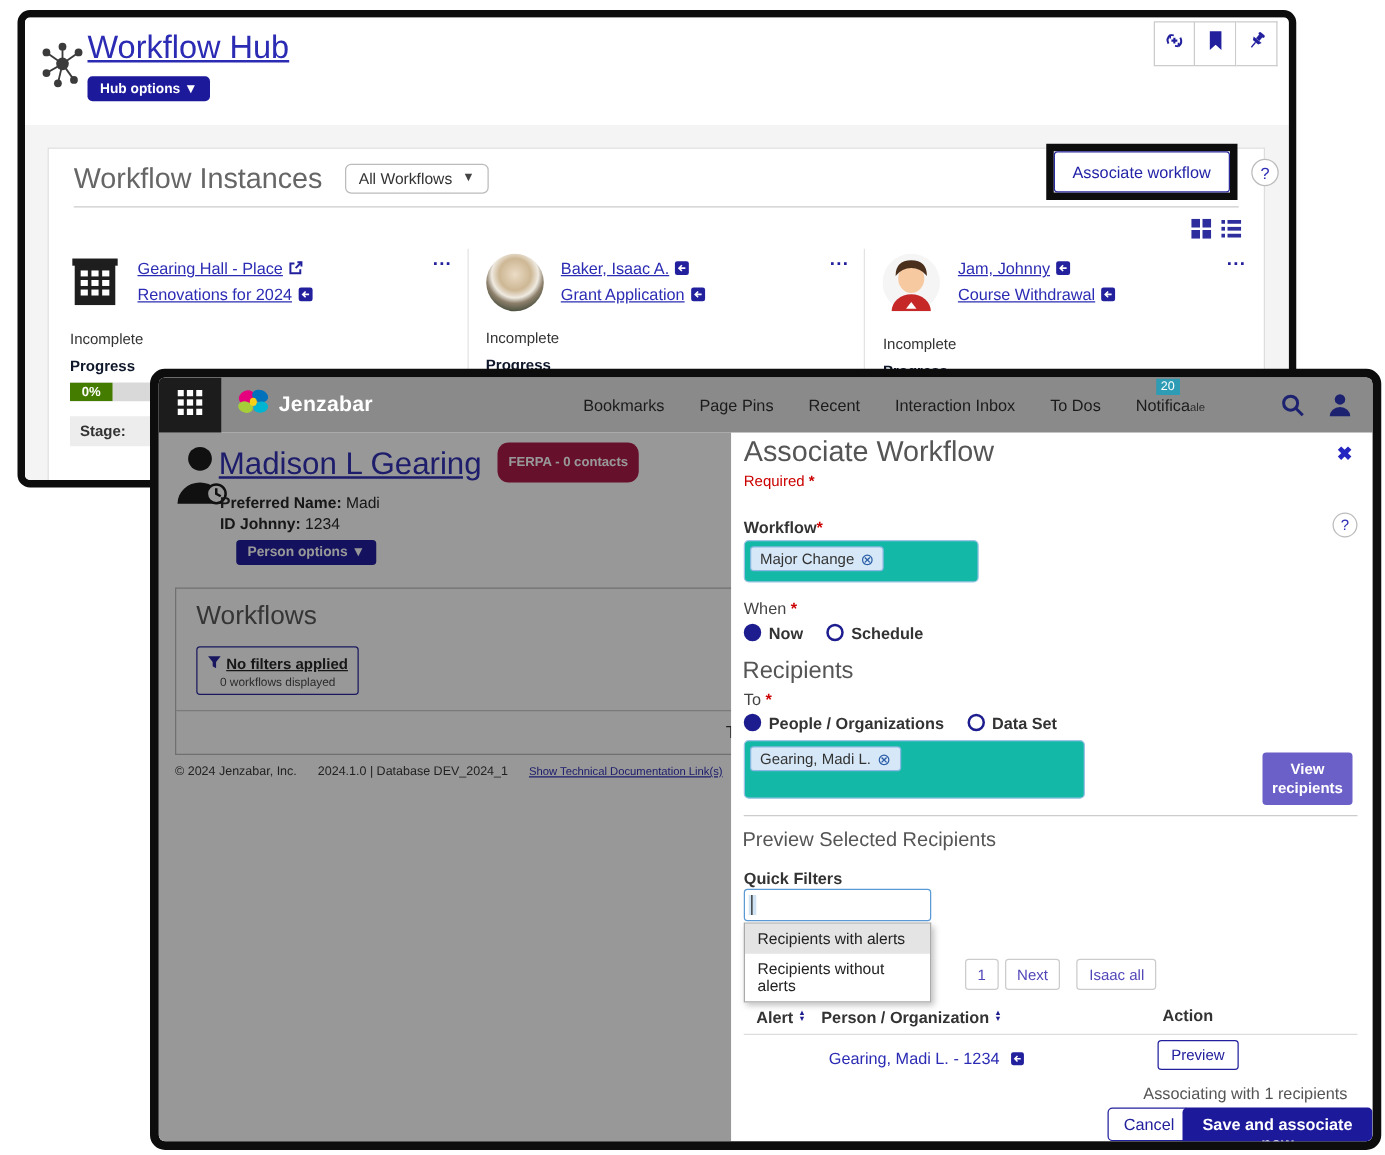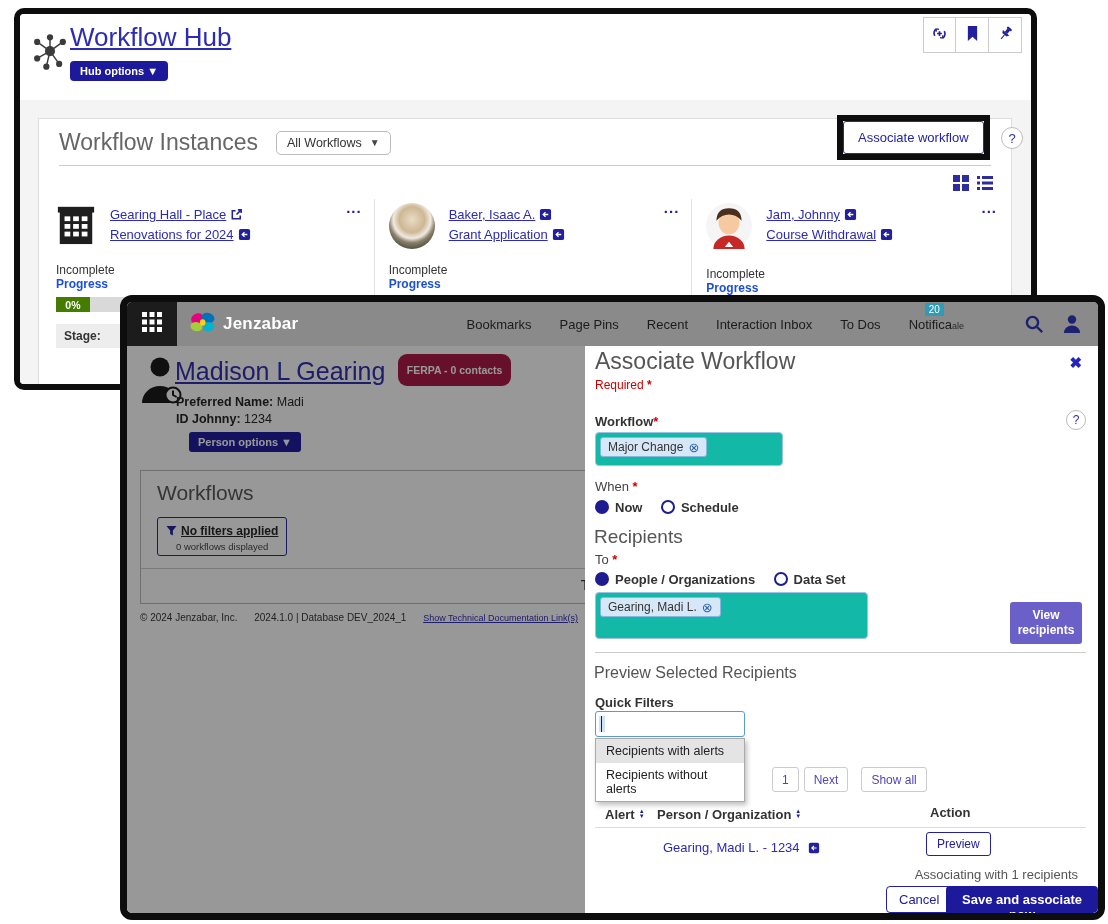--- a/index.html
+++ b/index.html
@@ -30,21 +30,21 @@
   .view-toggles { position:absolute; right:18px; top:56px; display:flex; gap:8px; }
   .cards-row { position:absolute; left:17px; right:2px; top:80px; bottom:0; display:flex; }
   .wf-col { width:318px; padding:4px 10px 0 0; position:relative; }
   .wf-col + .wf-col { border-left:1px solid #e3e3e3; padding-left:14px; }
   .card-head { position:relative; display:flex; gap:14px; }
   .card-links { padding-top:2px; }
   .card-link { color:#2b2bb4; font-size:13px; text-decoration:underline; line-height:20px; cursor:pointer; }
   .icon-inline { display:inline-block; vertical-align:-2px; margin-left:4px; }
   .ellipsis-btn { position:absolute; right:2px; top:-4px; color:#23209d; font-weight:bold; font-size:15px; letter-spacing:1px; cursor:pointer; }
   .status-txt { font-size:12px; color:#333; margin-top:14px; }
-  .progress-lbl { font-size:12px; color:#1d4ed8; font-weight:bold; margin-top:0; }
+  .progress-lbl { font-size:12px; color:#0f172a; font-weight:bold; margin-top:8px; }
   .bar-track { margin-top:6px; height:15px; width:100%; position:relative; overflow:hidden; }
   .bar-track.light { background:#d9d9d9; } .bar-track.dark { background:#aeaeae; }
   .bar-fill { height:100%; display:flex; align-items:center; justify-content:center; font-size:10.5px; font-weight:bold; }
   .bar-fill.green { background:#447c00; color:#fff; }
   .bar-fill.blue  { background:#7fb9e8; color:#333; }
   .stage-strip { margin-top:12px; background:#ededed; height:24px; line-height:24px; padding-left:8px; font-size:12px; font-weight:bold; color:#333; }
   .avatar-photo { width:46px; height:46px; border-radius:50%;
      background: radial-gradient(circle at 50% 36%, #ecdcc6 0%, #cdb794 34%, #efeae1 50%, #8c7f6a 62%, #49503f 80%, #39402f 100%); }
 
   
@@ -453,21 +453,21 @@
         <div class="qf-input abs" style="left:10px;top:365px;">
           <span class="caret-sel"></span>
           <span class="caret"></span>
         </div>
 
         <div class="abs" style="left:12px;top:421px;z-index:1;display:flex;gap:5px;">
           <span class="pg-btn" style="width:30px;"></span>
           <span class="pg-btn" style="width:30px;"></span>
           <span class="pg-btn" style="margin-left:105px;">1</span>
           <span class="pg-btn">Next</span>
-          <span class="pg-btn" style="margin-left:8px;">Show all</span>
+          <span class="pg-btn" style="margin-left:8px;">Isaac all</span>
         </div>
 
         <div class="dropdown" style="left:10px;top:392px;">
           <div class="dd-item hl">Recipients with alerts</div>
           <div class="dd-item">Recipients without alerts</div>
         </div>
 
         <div class="abs" style="left:20px;top:459px;">
           <span class="th">Alert</span><span class="sort-glyph"><div>▲</div><div>▼</div></span>
         </div>

